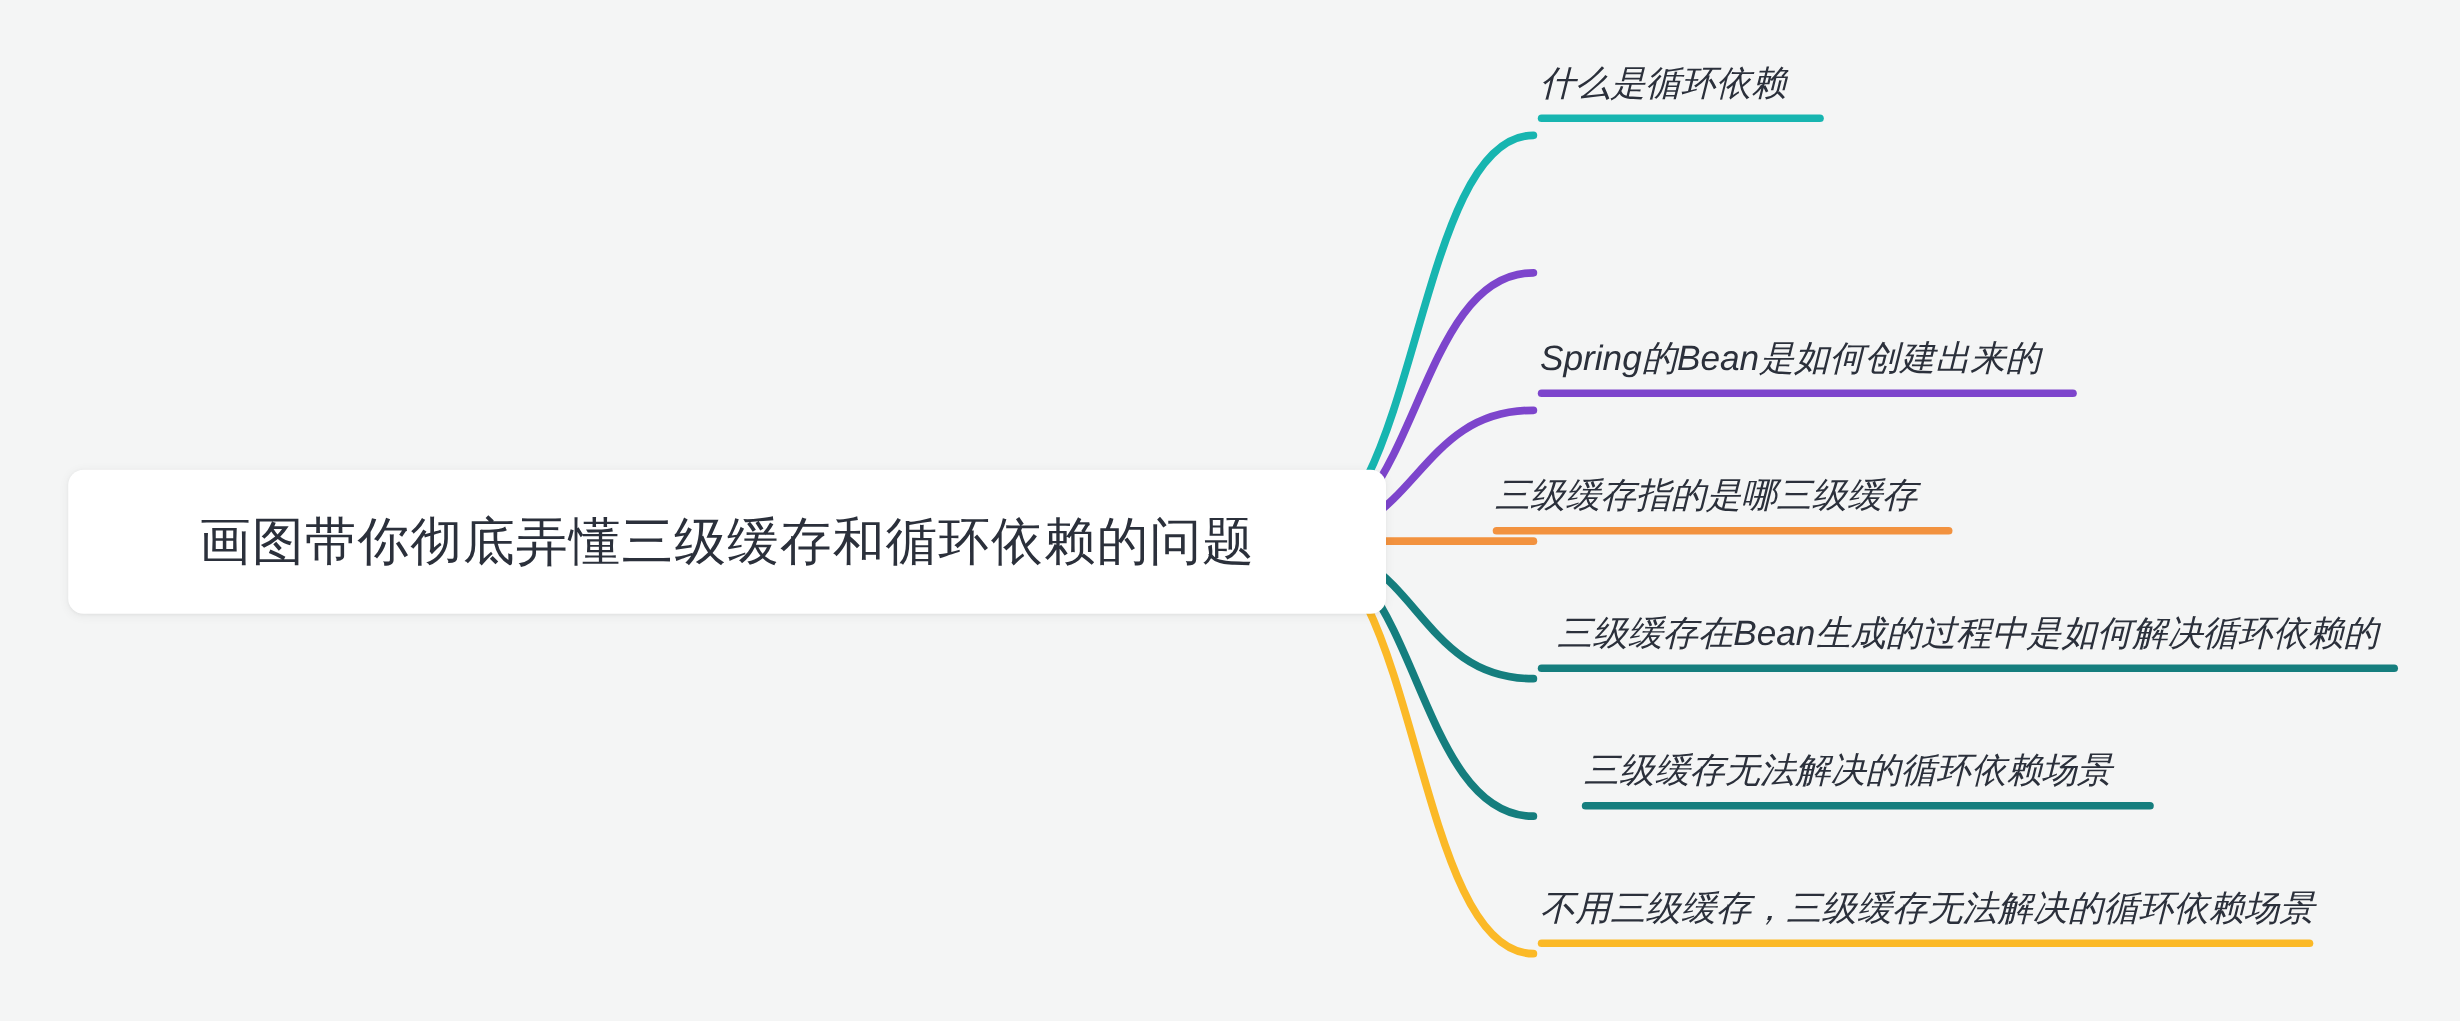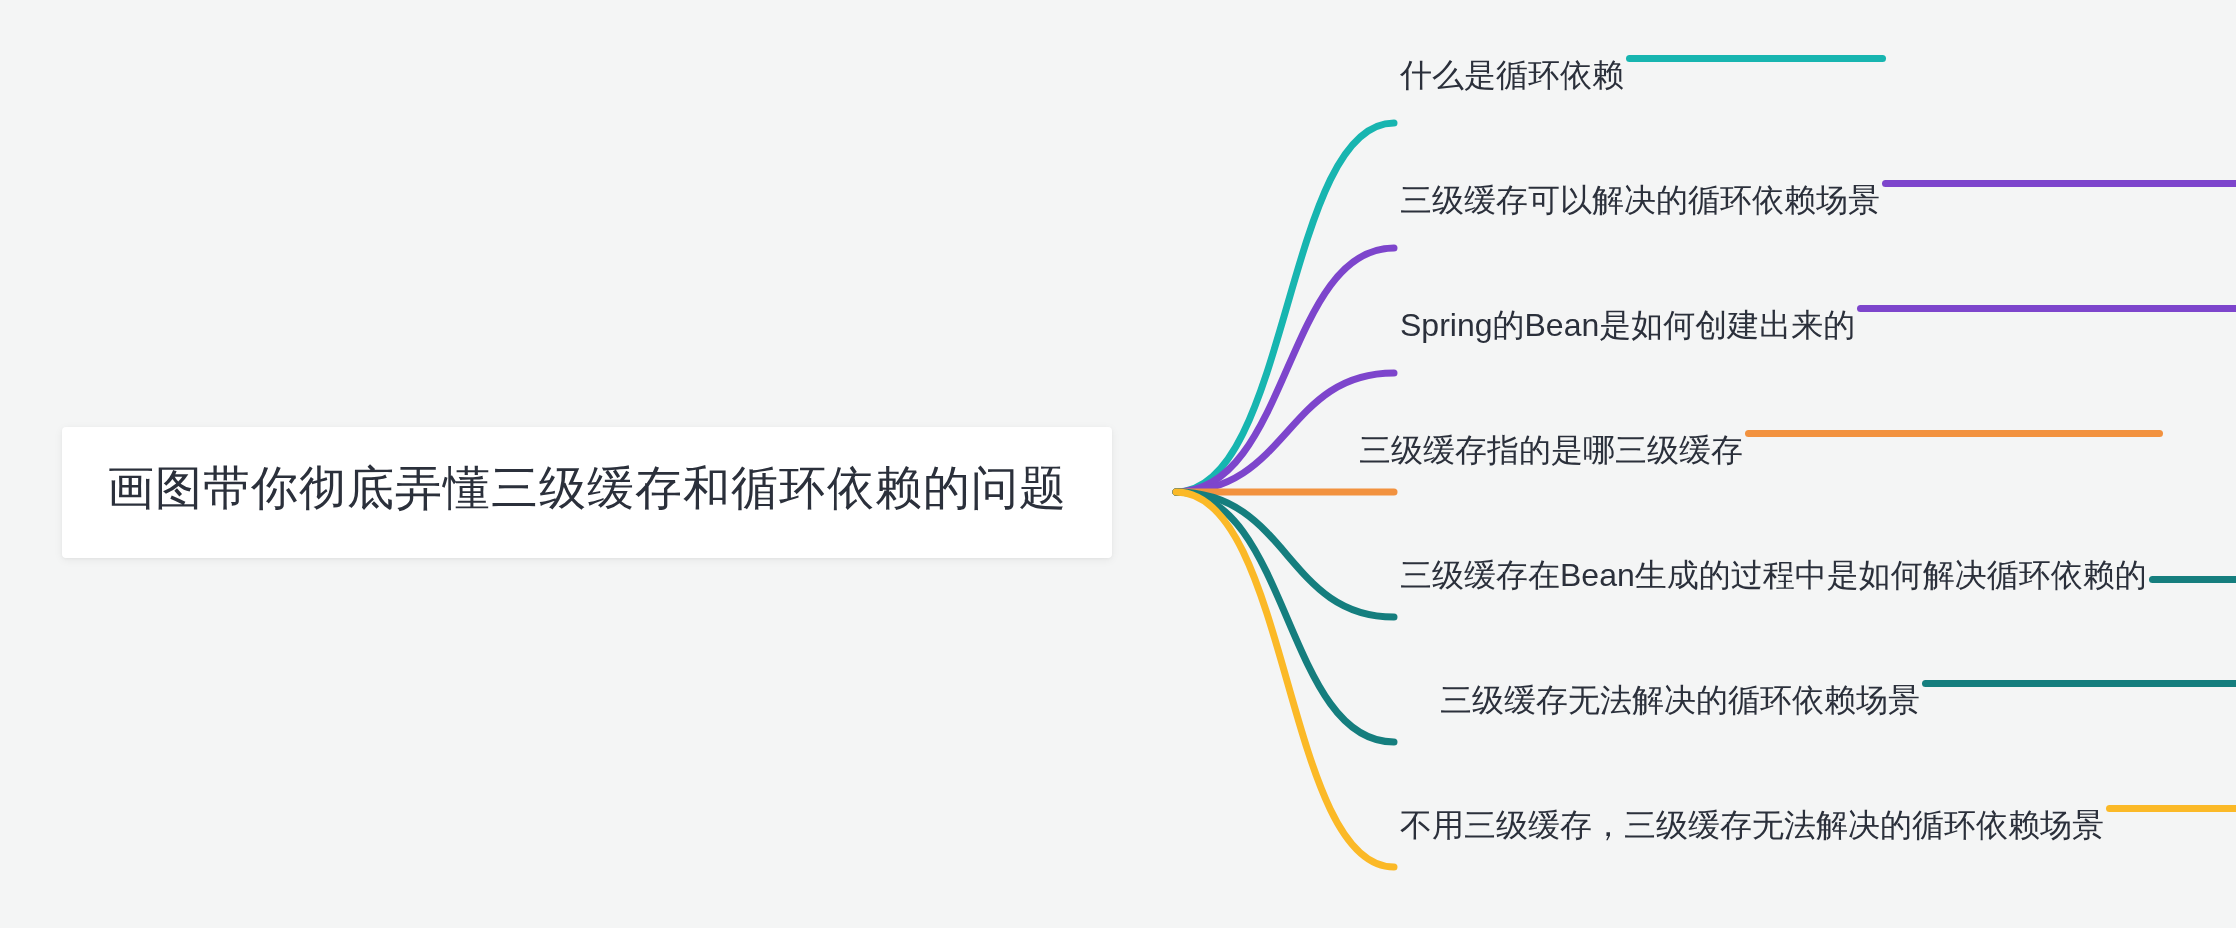--- a/index.html
+++ b/index.html
@@ -24,46 +24,46 @@
     left: 0;
     top: 0;
     width: 2236px;
     height: 928px;
     pointer-events: none;
   }
   .root-node {
     position: absolute;
     left: 62px;
     top: 427px;
-    width: 1050px;
+    width: 1198px;
     height: 131px;
     background: #ffffff;
-    border-radius: 4px;
+    border-radius: 14px;
     box-shadow: 0 2px 10px rgba(0,0,0,0.06), 0 1px 3px rgba(0,0,0,0.04);
     display: flex;
     align-items: center;
     justify-content: center;
     box-sizing: border-box;
     z-index: 3;
-    font-family: Liberation Mono, monospace;
   }
   .root-title {
     font-size: 47px;
     line-height: 1.2;
     color: #2b303b;
     letter-spacing: 1px;
     white-space: nowrap;
     font-weight: 400;
   }
   .branch-node {
     position: absolute;
     z-index: 2;
     display: flex;
-    flex-direction: row;
+    flex-direction: column;
     align-items: flex-start;
+    font-style: italic;
   }
   .branch-label {
     font-size: 32px;
     line-height: 1.25;
     color: #2b303b;
     white-space: nowrap;
     padding: 0 2px 9px 2px;
     font-weight: 400;
   }
   .branch-underline {
@@ -89,24 +89,20 @@
 
   <div class="root-node" style="background: rgb(255, 255, 255);">
     <span class="root-title" style="color: rgb(43, 48, 59);">画图带你彻底弄懂三级缓存和循环依赖的问题</span>
   </div>
 
   <div class="branch-node" style="left: 1398px; top: 55px;">
     <span class="branch-label">什么是循环依赖</span>
     <span class="branch-underline" style="width: 260px; background: rgb(23, 181, 176);"></span>
   </div>
 
-  <div class="branch-node" style="left: 1398px; top: 180px;">
-    <span class="branch-label">三级缓存可以解决的循环依赖场景</span>
-    <span class="branch-underline" style="width: 515px; background: rgb(125, 69, 204);"></span>
-  </div>
 
   <div class="branch-node" style="left: 1398px; top: 305px;">
     <span class="branch-label">Spring的Bean是如何创建出来的</span>
     <span class="branch-underline" style="width: 490px; background: rgb(125, 69, 204);"></span>
   </div>
 
   <div class="branch-node" style="left: 1357px; top: 430px;">
     <span class="branch-label">三级缓存指的是哪三级缓存</span>
     <span class="branch-underline" style="width: 418px; background: rgb(242, 146, 63);"></span>
   </div>

